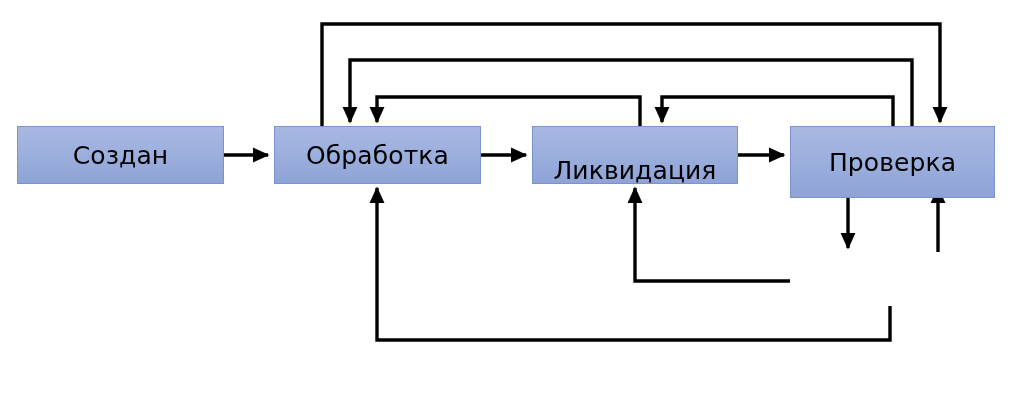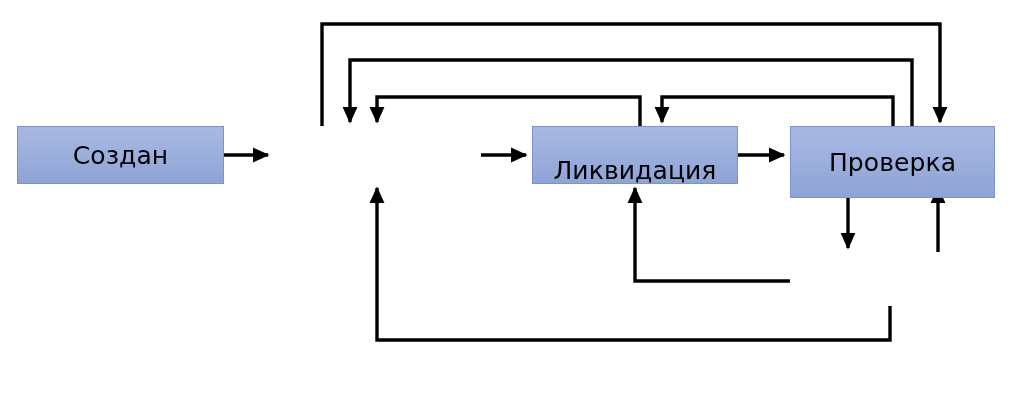--- a/index.html
+++ b/index.html
@@ -84,20 +84,23 @@
 
     <path class="edge-line" marker-end="url(#arrowhead)" d="M 790 281 L 635 281 L 635 188"></path>
 
     <path class="edge-line" marker-end="url(#arrowhead)" d="M 890 306 L 890 340 L 377 340 L 377 188"></path>
   </svg>
 
   <div class="node-box" style="left:17px; top:126px; width:207px; height:58px;">
     <span class="node-label">Создан</span>
   </div>
 
+  <div class="node-box" style="left:274px; top:126px; width:207px; height:58px;">
+    <span class="node-label">Обработка</span>
+  </div>
 
   <div class="node-box" style="left:532px; top:126px; width:206px; height:58px;align-items:flex-end;">
     <span class="node-label">Ликвидация</span>
   </div>
 
   <div class="node-box" style="left:790px; top:126px; width:205px; height:72px;align-items:center;">
     <span class="node-label">Проверка</span>
   </div>
 
 

